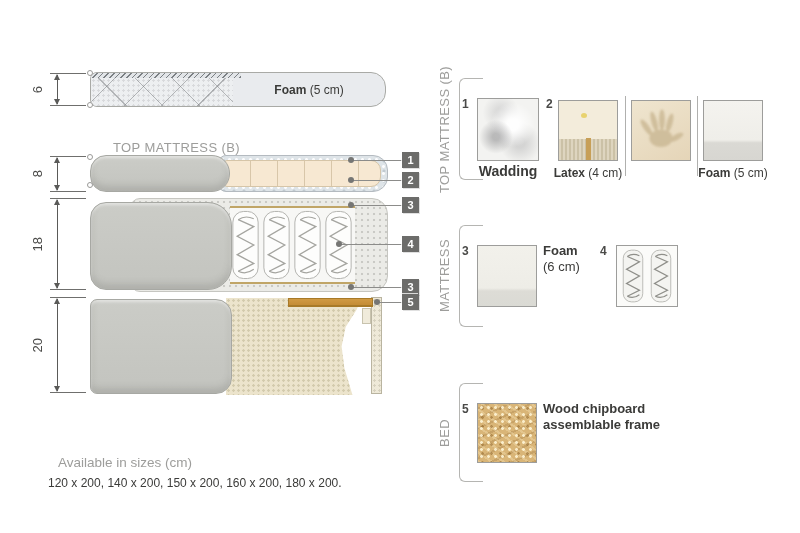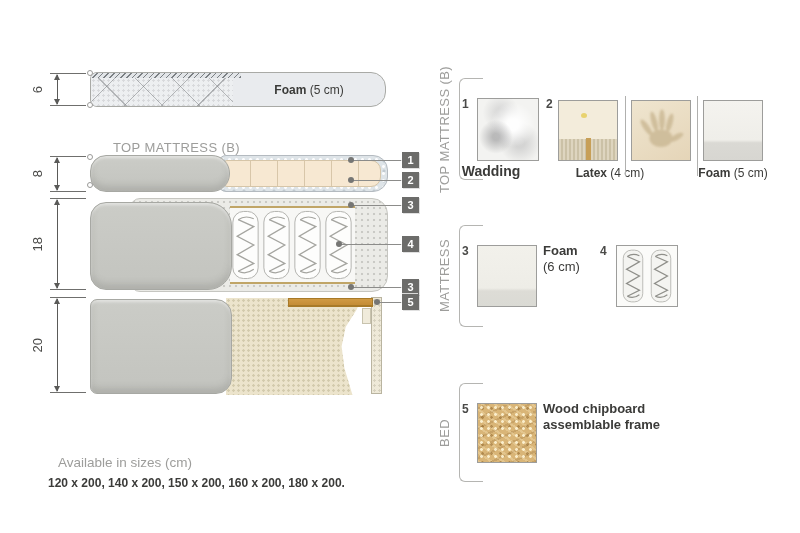--- a/index.html
+++ b/index.html
@@ -123,21 +123,21 @@
     background-image:
       radial-gradient(rgba(255,246,216,.85) 1px, transparent 1.8px),
       radial-gradient(rgba(138,94,34,.5) 1px, transparent 1.6px),
       repeating-linear-gradient(35deg, rgba(255,240,200,.28) 0 2px, transparent 2px 7px),
       repeating-linear-gradient(-25deg, rgba(118,78,28,.18) 0 2px, transparent 2px 9px);
     background-size:7px 7px, 9px 9px, auto, auto;
   }
 
   
   .sizes-title { font-size:13.5px; color:#9d9d9b; }
-  .sizes-list { font-size:12px; font-weight:bold; color:#3b3b39; }
+  .sizes-list { font-size:12px; font-weight:normal; color:#3b3b39; }
 </style>
 </head>
 <body>
 
 <div id="canvas">
 
 
   <div class="abs mattA" style="left:90px; top:72px; width:296px; height:35px;">
     <div class="abs quilt" style="left:0; top:0; width:142px; height:35px;"></div>
     <div class="abs hatch" style="left:0; top:0; width:150px; height:5px;"></div>
@@ -262,29 +262,29 @@
   <div class="dot" style="left:374px; top:299px;"></div>
   <div class="badge" style="left:402px; top:294px;">5</div>
 
   <div class="abs section-label" style="left:433px; top:58px; width:22px; height:144px;">
     <span class="vtext">TOP MATTRESS (B)</span>
   </div>
   <div class="abs bracket" style="left:459px; top:78px; width:24px; height:102px;"></div>
 
   <div class="abs leg-num" style="left:462px; top:97px;">1</div>
   <div class="abs swatch sw-wadding" style="left:477px; top:98px; width:62px; height:63px;"></div>
-  <div class="abs cap cap-big" style="left:451px; top:164px; width:80px;text-align:center;">Wadding</div>
+  <div class="abs cap cap-big" style="left:468px; top:164px; width:80px;text-align:center;">Wadding</div>
 
   <div class="abs leg-num" style="left:546px; top:97px;">2</div>
   <div class="abs swatch sw-latex" style="left:558px; top:100px; width:60px; height:61px;">
     <div class="fringe"></div>
     <div class="notch"></div>
     <div class="fleck"></div>
   </div>
-  <div class="abs cap" style="left:565px; top:166px; width:90px;">
+  <div class="abs cap" style="left:543px; top:166px; width:90px;">
     <b>Latex</b><span> (4 cm)</span>
   </div>
 
   <div class="vdiv" style="left:625px; top:96px; height:80px;"></div>
 
   <div class="abs swatch sw-memory" style="left:631px; top:100px; width:60px; height:61px;">
     <svg width="58" height="59" viewBox="0 0 60 60">
       <defs>
           <filter id="soft">
             <feGaussianBlur stdDeviation="1.3"></feGaussianBlur>

